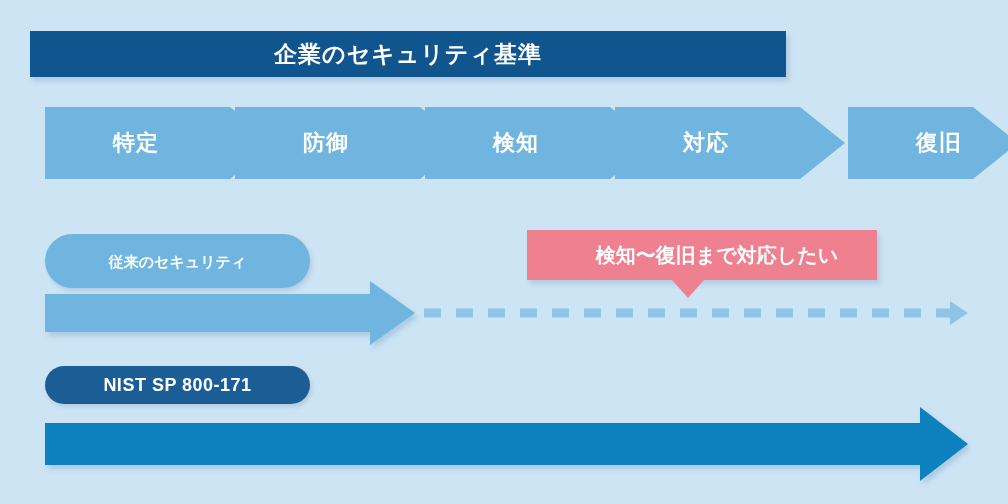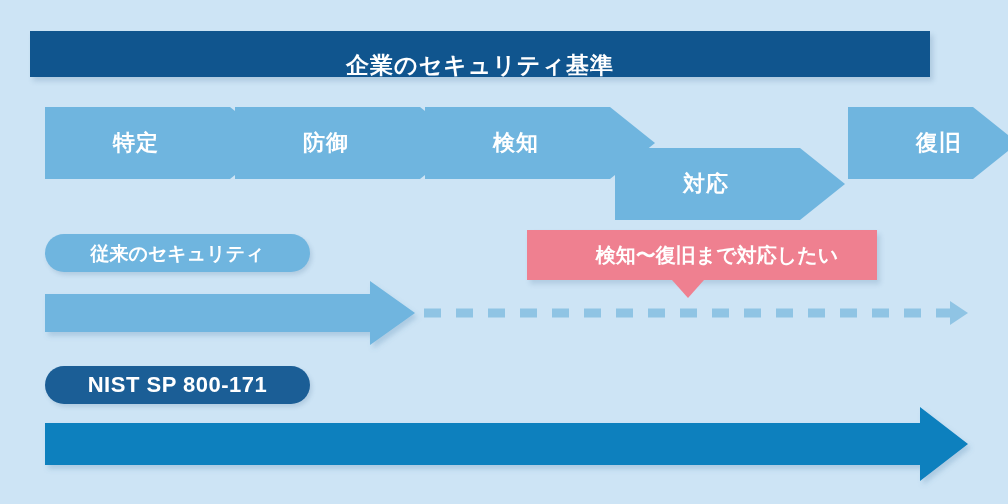--- a/index.html
+++ b/index.html
@@ -17,25 +17,25 @@
     position: relative;
     width: 1008px;
     height: 504px;
   }
 
   
   .title-bar {
     position: absolute;
     left: 30px;
     top: 31px;
-    width: 900px;
+    width: 756px;
     height: 46px;
     background: #10558e;
     display: flex;
-    align-items: flex-end;
+    align-items: center;
     justify-content: center;
     box-shadow: 3px 4px 5px rgba(70,110,150,0.22);
   }
   .title-bar .title-text {
     color: #ffffff;
     font-size: 23px;
     font-weight: bold;
     letter-spacing: 1px;
     line-height: 1;
   }
@@ -77,31 +77,31 @@
     border-radius: 999px;
     color: #ffffff;
     font-weight: bold;
     line-height: 1;
     box-shadow: 2px 3px 4px rgba(70,110,150,0.20);
   }
   .pill-legacy {
     left: 45px;
     top: 234px;
     width: 265px;
-    height: 38px;
+    height: 54px;
     background: #6fb5df;
-    font-size: 19px;
+    font-size: 15px;
   }
   .pill-nist {
     left: 45px;
     top: 366px;
     width: 265px;
     height: 38px;
     background: #1b5e96;
-    font-size: 22px;
+    font-size: 18px;
     letter-spacing: 0.5px;
   }
 
   
   .callout {
     position: absolute;
     left: 527px;
     top: 230px;
     width: 320px;
     height: 50px;
@@ -151,21 +151,21 @@
   <div class="chevron-row">
     <div class="chevron" style="left:0px; width:230px;">
       <span class="chev-label">特定</span>
     </div>
     <div class="chevron" style="left:380px; width:230px;">
       <span class="chev-label">検知</span>
     </div>
     <div class="chevron" style="left:190px; width:230px;">
       <span class="chev-label">防御</span>
     </div>
-    <div class="chevron" style="left:570px; width:230px;margin-top:41px;">
+    <div class="chevron" style="left:570px; width:230px;">
       <span class="chev-label">対応</span>
     </div>
     <div class="chevron" style="left:803px; width:170px;">
       <span class="chev-label">復旧</span>
     </div>
   </div>
 
   <div class="pill pill-legacy">
     <span>従来のセキュリティ</span>
   </div>

